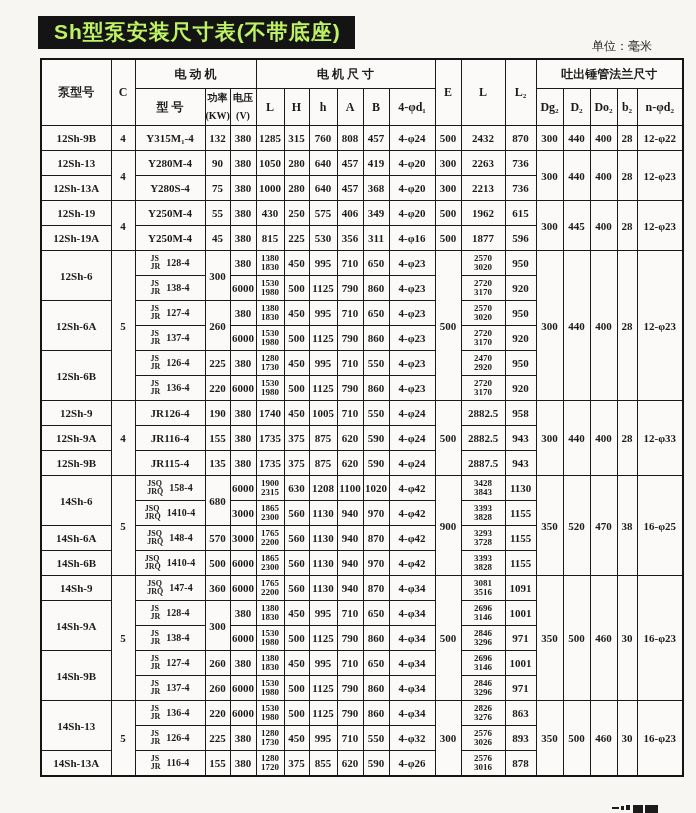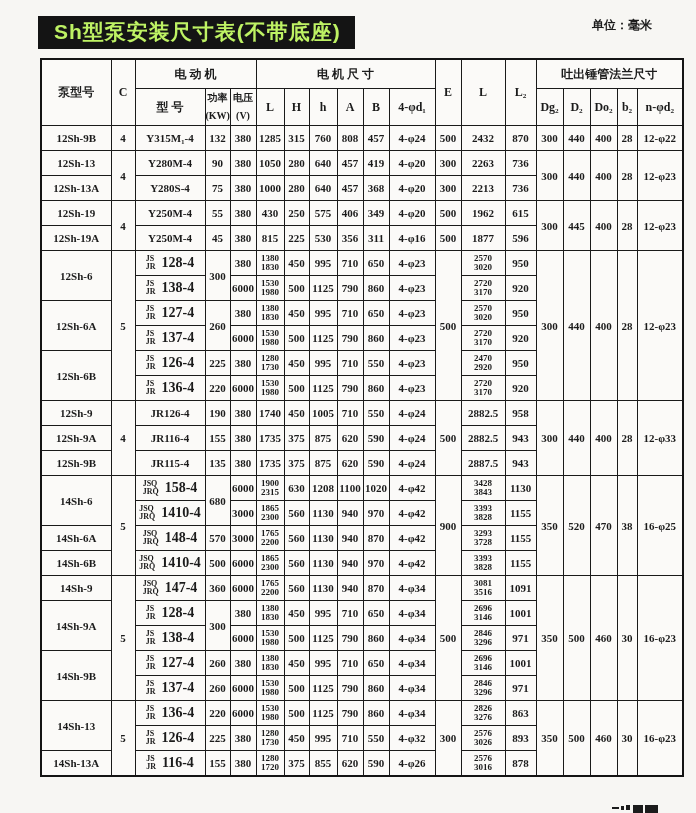--- a/index.html
+++ b/index.html
@@ -10,22 +10,22 @@
     color:#1b1b1b;
   }
   .title{
     position:absolute;left:38px;top:16px;
     background:#141414;color:#bef264;
     font-family:"Liberation Sans","DejaVu Sans",sans-serif;
     font-weight:bold;font-size:21px;line-height:26px;
     padding:3px 14px 4px 16px;letter-spacing:1px;
   }
   .unit{
-    position:absolute;right:44px;top:17px;
-    font-size:12px;font-weight:bold;
+    position:absolute;right:44px;top:38px;
+    font-size:12px;font-weight:normal;
     font-family:"Liberation Sans","DejaVu Sans",sans-serif;
   }
   table.dims{
     position:absolute;left:40px;top:58px;width:614px;
     border-collapse:collapse;table-layout:fixed;
     border:2px solid #141414;
     background:#fbfaf8;
   }
   th,td{
     border:1px solid #1a1a1a;
@@ -44,21 +44,21 @@
     font-family:"Liberation Serif","DejaVu Serif",serif,sans-serif;
   }
   td.two{font-size:9px;line-height:9.5px;white-space:pre-line;margin-left:27px;}
   td.model{white-space:nowrap;}
   td.model .stack{
     display:inline-block;vertical-align:middle;
     font-size:8px;line-height:8px;white-space:pre-line;text-align:left;
   }
   td.model .mnum{
     display:inline-block;vertical-align:middle;
-    font-size:14px;margin-left:6px;
+    font-size:10px;margin-left:6px;
   }
   .corner-artifact{
     position:absolute;left:612px;top:805px;width:62px;height:8px;
     overflow:hidden;white-space:nowrap;
   }
   .corner-artifact .frag{
     display:inline-block;background:#1c1c1c;vertical-align:top;
   }
   .f1{width:7px;height:2px;margin:2px 2px 0 0;}
   .f2{width:3px;height:4px;margin:1px 2px 0 0;}

